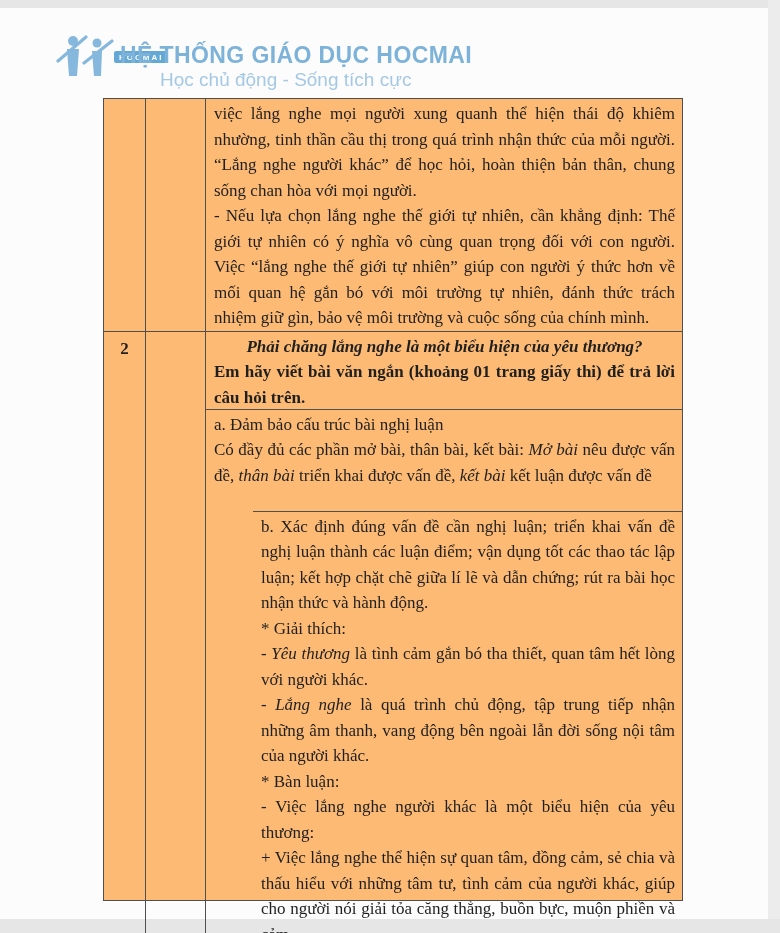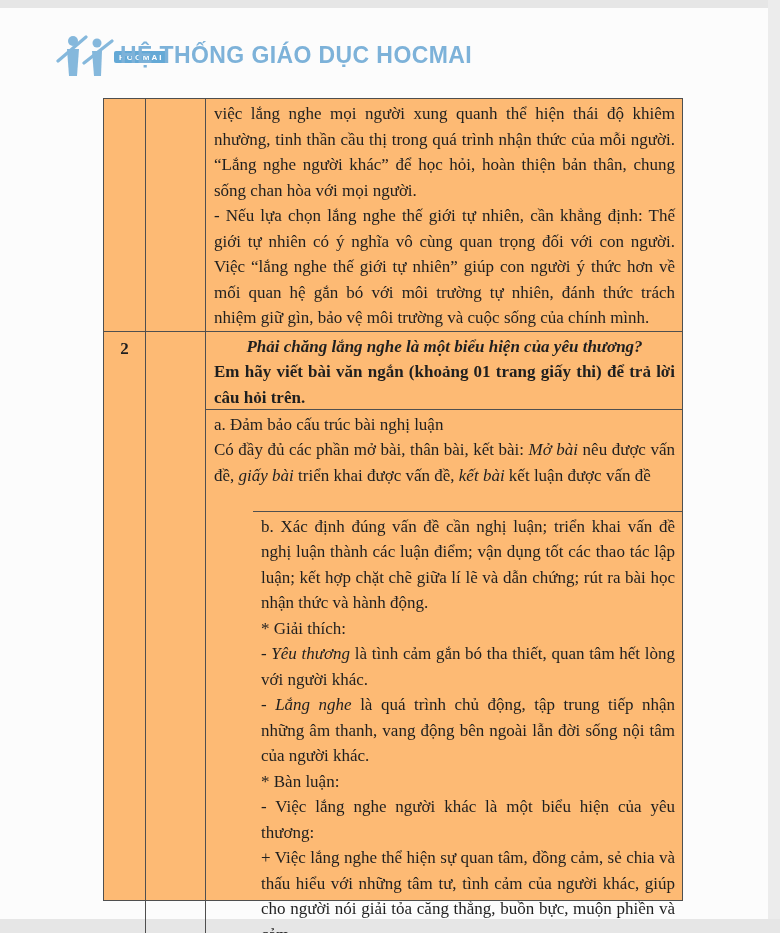--- a/index.html
+++ b/index.html
@@ -63,20 +63,21 @@
           <g stroke="#85b8dc" stroke-width="3.2" stroke-linecap="round">
             <line x1="2" y1="27" x2="30" y2="3"></line>
             <line x1="28" y1="29" x2="56" y2="7"></line>
           </g>
         </svg>
       </span>
       <span class="logo-badge">HOCMAI</span>
     </div>
     <div class="brand">
       <div class="brand-title">HỆ THỐNG GIÁO DỤC HOCMAI</div>
+      <div class="brand-subtitle">Học chủ động - Sống tích cực</div>
     </div>
   </div>
 
   <div class="doc-table">
 
     <div class="trow trow-1">
       <div class="c1"></div>
       <div class="c2"></div>
       <div class="c3">
         <p class="para">việc lắng nghe mọi người xung quanh thể hiện thái độ khiêm nhường, tinh thần cầu thị trong quá trình nhận thức của mỗi người. “Lắng nghe người khác” để học hỏi, hoàn thiện bản thân, chung sống chan hòa với mọi người.</p>
@@ -89,21 +90,21 @@
       <div class="c2"></div>
       <div class="c3col">
 
         <div class="subcell q-cell">
           <div class="q-title">Phải chăng lắng nghe là một biểu hiện của yêu thương?</div>
           <div class="q-body">Em hãy viết bài văn ngắn (khoảng 01 trang giấy thi) để trả lời câu hỏi trên.</div>
         </div>
 
         <div class="subcell sep a-cell">
           <div class="para">a. Đảm bảo cấu trúc bài nghị luận</div>
-          <div class="para"><span>Có đầy đủ các phần mở bài, thân bài, kết bài: </span><span class="it">Mở bài</span><span> nêu được vấn đề, </span><span class="it">giấy bài</span><span> triển khai được vấn đề, </span><span class="it">kết bài</span><span> kết luận được vấn đề</span></div>
+          <div class="para"><span>Có đầy đủ các phần mở bài, thân bài, kết bài: </span><span class="it">Mở bài</span><span> nêu được vấn đề, </span><span class="it">thân bài</span><span> triển khai được vấn đề, </span><span class="it">kết bài</span><span> kết luận được vấn đề</span></div>
         </div>
 
         <div class="subcell sep b-cell">
           <div class="para"><span>b. Xác định đúng vấn đề cần nghị luận; triển khai vấn đề nghị luận thành các luận điểm; vận dụng tốt các thao tác lập luận; kết hợp chặt chẽ giữa lí lẽ và dẫn chứng; rút ra bài học nhận thức và hành động.</span><span class="it"></span><span></span></div>
           <div class="para"><span>* Giải thích:</span><span class="it"></span><span></span></div>
           <div class="para"><span>- </span><span class="it">Yêu thương</span><span> là tình cảm gắn bó tha thiết, quan tâm hết lòng với người khác.</span></div>
           <div class="para"><span>- </span><span class="it">Lắng nghe</span><span> là quá trình chủ động, tập trung tiếp nhận những âm thanh, vang động bên ngoài lẫn đời sống nội tâm của người khác.</span></div>
           <div class="para"><span>* Bàn luận:</span><span class="it"></span><span></span></div>
           <div class="para"><span>- Việc lắng nghe người khác là một biểu hiện của yêu thương:</span><span class="it"></span><span></span></div>
           <div class="para"><span>+ Việc lắng nghe thể hiện sự quan tâm, đồng cảm, sẻ chia và thấu hiểu với những tâm tư, tình cảm của người khác, giúp cho người nói giải tỏa căng thẳng, buồn bực, muộn phiền và cảm</span><span class="it"></span><span></span></div>

